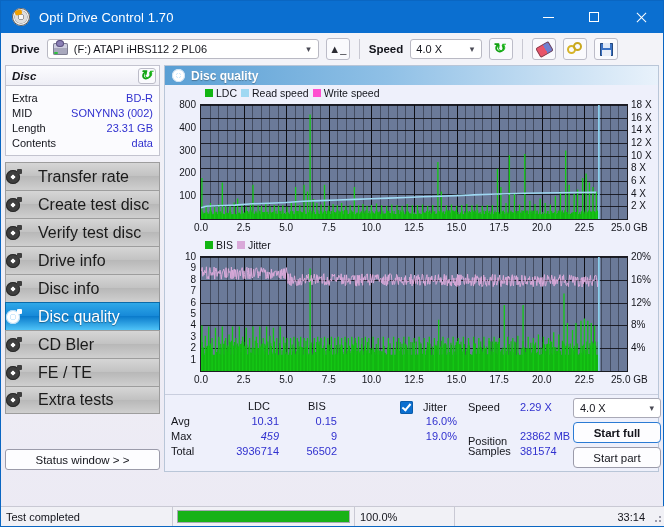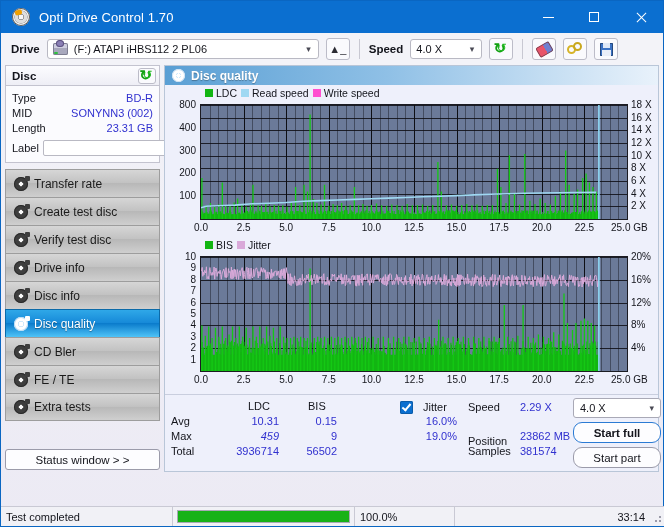--- a/index.html
+++ b/index.html
@@ -95,21 +95,21 @@
   .ico-save:after{content:"";position:absolute;left:2px;bottom:0;width:9px;height:6px;background:#e9eef8;}
 
   
   .body{display:flex;height:407px;padding:0 4px;box-sizing:border-box;gap:4px;}
 
   
   .left{width:155px;display:flex;flex-direction:column;}
   .panel-head{
     height:20px;background:linear-gradient(180deg,#fcfcff,#eeeef5);
     border:1px solid #c3c3cf;border-bottom:none;display:flex;align-items:center;
-    padding:0 3px 0 6px;box-sizing:border-box;
+    padding:0 3px 0 6px;box-sizing:border-box;font-style:italic;
   }
   .panel-head .t{font-weight:bold;font-size:11.5px;color:#14151c;}
   .panel-head .btn{margin-left:auto;width:18px;height:16px;border:1px solid #bcbcc8;border-radius:3px;background:#fafafd;display:flex;align-items:center;justify-content:center;box-sizing:border-box;}
   .disc-body{
     border:1px solid #c3c3cf;background:#fbfbfe;padding:4px 6px 5px 6px;
     box-sizing:border-box;
   }
   .drow{display:flex;align-items:center;height:15px;font-size:11px;}
   .drow .k{color:#14151c;}
   .drow .v{margin-left:auto;color:#3131cf;}
@@ -119,24 +119,24 @@
     flex:1;height:16px;background:#fff;border:1px solid #b9b9c3;border-radius:2px;
     box-sizing:border-box;font-size:11px;padding:0 3px;color:#14151c;outline:none;font-family:inherit;
   }
   .cd-btn{width:20px;height:19px;border:1px solid #bcbcc8;border-radius:3px;background:#fafafd;display:flex;align-items:center;justify-content:center;box-sizing:border-box;}
   .cd-glyph{width:13px;height:13px;border-radius:50%;
     background:radial-gradient(circle at 50% 50%,#fdfde8 0 17%,#9a9a6a 18% 23%,#e6e6a8 24% 52%,#cfcf82 53% 72%,#efefc0 73% 100%);
     box-shadow:inset 0 0 0 1px #8b8b5a;}
 
   .navlist{margin-top:6px;display:flex;flex-direction:column;}
   .nav{
-    height:28px;display:flex;align-items:center;gap:6px;padding-left:8px;
+    height:28px;display:flex;align-items:center;gap:18px;padding-left:0;
     background:linear-gradient(180deg,#d6d6d6 0%,#c2c2c2 48%,#b8b8b8 50%,#cfcfcf 100%);
     border:1px solid #9d9d9d;border-bottom:none;box-sizing:border-box;
-    font-size:12px;color:#1b1b1b;
+    font-size:16px;color:#1b1b1b;
   }
   .nav:last-child{border-bottom:1px solid #9d9d9d;}
   .nav.active{
     background:linear-gradient(180deg,#2fa8e8 0%,#1689d8 48%,#0b7ccc 50%,#4fc3f7 100%);
     border-color:#0b6aa8;color:#fff;text-shadow:0 1px 1px rgba(0,0,0,.35);
   }
   .nav-ico{width:14px;height:14px;border-radius:50%;flex:none;
     background:radial-gradient(circle at 50% 50%,#fafafa 0 20%,#5c5c5c 21% 27%,#3e3e3e 28% 100%);
     box-shadow:inset 0 0 0 1px #2a2a2a;position:relative;}
   .nav.active .nav-ico{background:radial-gradient(circle at 50% 50%,#ffffff 0 22%,#cfe9fb 23% 30%,#ffffff 31% 100%);box-shadow:inset 0 0 0 1px #b9dcf5;}
@@ -192,21 +192,21 @@
     content:"";position:absolute;left:4px;top:1px;width:3px;height:7px;
     border:solid #fff;border-width:0 2px 2px 0;transform:rotate(40deg);
   }
   .mini-combo{
     position:absolute;width:88px;height:20px;background:#fff;border:1px solid #a9a9b6;
     border-radius:3px;display:flex;align-items:center;padding-left:6px;box-sizing:border-box;
     font-size:11px;color:#14151c;
   }
   .mini-combo .caret{margin-left:auto;padding-right:6px;color:#4a4a55;font-size:9px;}
   .sbtn{
-    position:absolute;width:88px;height:21px;border-radius:9px;background:#fdfdff;
+    position:absolute;width:88px;height:21px;border-radius:4px;background:#fdfdff;
     border:1px solid #9b9baa;font-size:11.5px;color:#14151c;box-sizing:border-box;
     font-family:inherit;
   }
   .sbtn.primary{border:1.5px solid #2b7bd4;font-weight:bold;}
 
   
   .statusbar{
     position:absolute;left:0;bottom:0;width:664px;height:20px;
     background:#f1f1f6;border-top:1px solid #c9c9d4;display:flex;align-items:center;
     font-size:11px;color:#14151c;box-sizing:border-box;
@@ -281,37 +281,34 @@
 
     <div class="left">
       <div class="panel-head">
         <span class="t">Disc</span>
         <span class="btn">
             <span class="ico-refresh"></span>
           </span>
       </div>
       <div class="disc-body">
         <div class="drow">
-          <span class="k">Type</span>
+          <span class="k">Extra</span>
           <span class="v">BD-R</span>
         </div>
         <div class="drow">
           <span class="k">MID</span>
           <span class="v">SONYNN3 (002)</span>
         </div>
         <div class="drow">
           <span class="k">Length</span>
           <span class="v">23.31 GB</span>
         </div>
-        <div class="labelrow">
-          <span class="k">Label</span>
-          <input class="label-input" value="" style="">
-          <span class="cd-btn">
-              <span class="cd-glyph"></span>
-            </span>
+        <div class="drow">
+          <span class="k">Contents</span>
+          <span class="v">data</span>
         </div>
       </div>
 
       <div class="navlist">
         <div class="nav">
           <span class="nav-ico"></span>
           <span>Transfer rate</span>
         </div>
         <div class="nav">
           <span class="nav-ico"></span>

